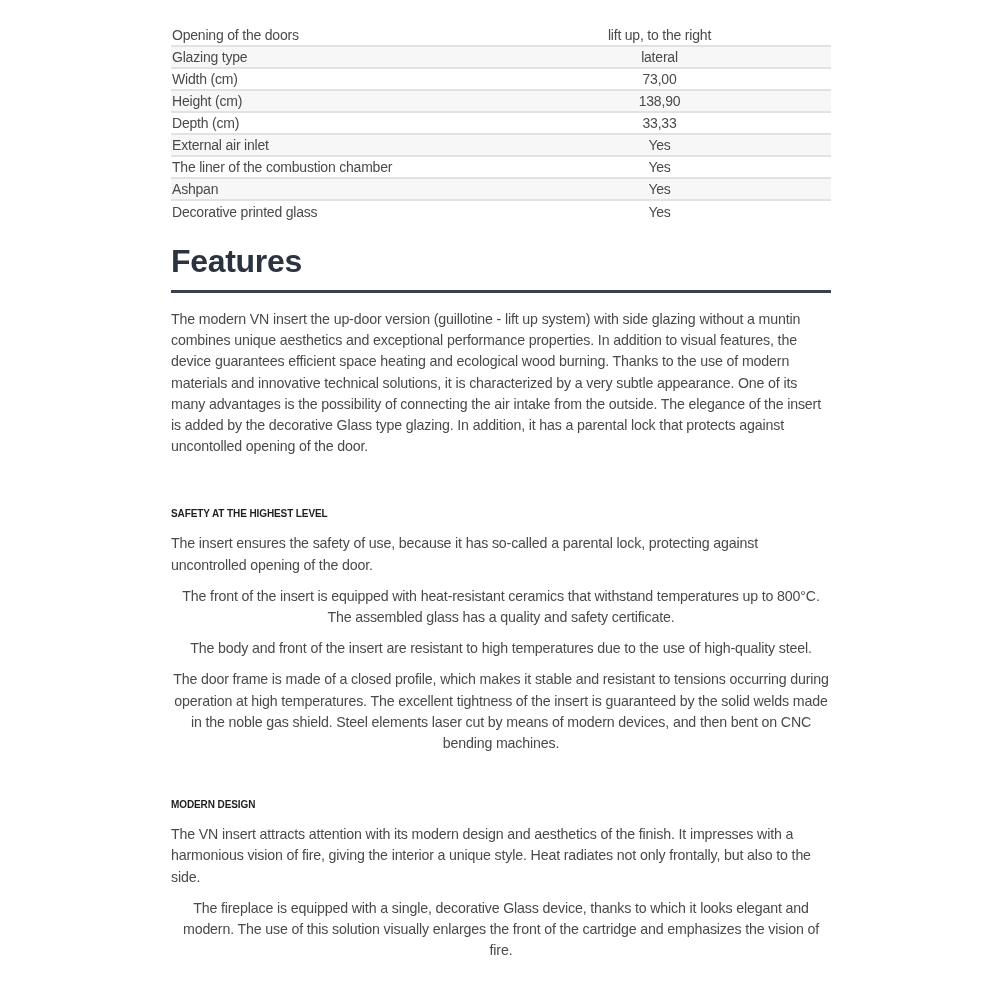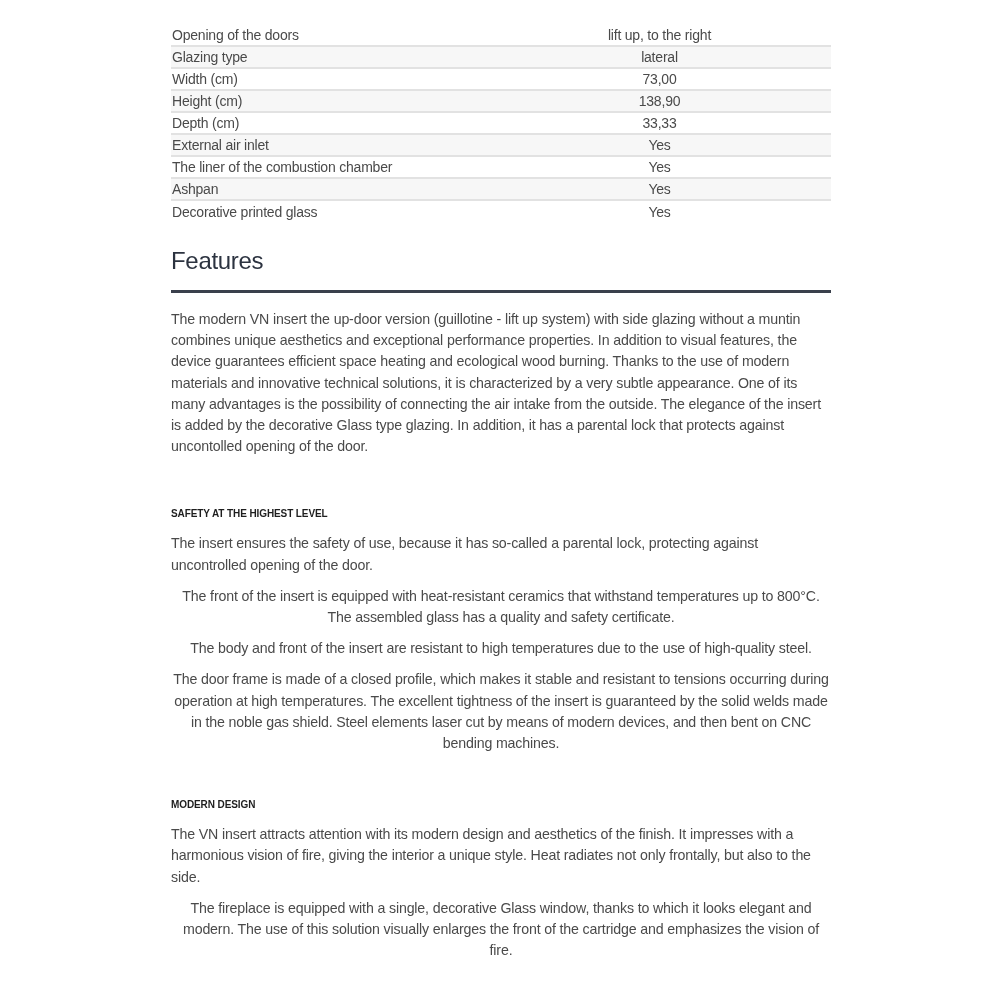--- a/index.html
+++ b/index.html
@@ -54,22 +54,22 @@
     }
     .spec-table td.value span {
       display: inline-block;
       position: relative;
       left: -7px;
     }
     
     .features-heading {
       margin: 0;
       padding-top: 19px;
-      font-size: 24px;
-      font-weight: normal;
+      font-size: 32px;
+      font-weight: bold;
       color: #2c3340;
       letter-spacing: -0.3px;
       line-height: 40px;
     }
     .heading-rule {
       height: 3px;
       background: #3a404c;
       margin-top: 9px;
       width: 660px;
     }
@@ -155,16 +155,16 @@
     <div class="section-title">SAFETY AT THE HIGHEST LEVEL</div>
     <p>The insert ensures the safety of use, because it has so-called a parental lock, protecting against uncontrolled opening of the door.</p>
     <p>The front of the insert is equipped with heat-resistant ceramics that withstand temperatures up to 800°C. The assembled glass has a quality and safety certificate.</p>
     <p>The body and front of the insert are resistant to high temperatures due to the use of high-quality steel.</p>
     <p>The door frame is made of a closed profile, which makes it stable and resistant to tensions occurring during operation at high temperatures. The excellent tightness of the insert is guaranteed by the solid welds made in the noble gas shield. Steel elements laser cut by means of modern devices, and then bent on CNC bending machines.</p>
   </div>
 
   <div class="section section-2">
     <div class="section-title">MODERN DESIGN</div>
     <p>The VN insert attracts attention with its modern design and aesthetics of the finish. It impresses with a harmonious vision of fire, giving the interior a unique style. Heat radiates not only frontally, but also to the side.</p>
-    <p>The fireplace is equipped with a single, decorative Glass window, thanks to which it looks elegant and modern. The use of this solution visually enlarges the front of the cartridge and emphasizes the vision of fire.</p>
+    <p>The fireplace is equipped with a single, decorative Glass device, thanks to which it looks elegant and modern. The use of this solution visually enlarges the front of the cartridge and emphasizes the vision of fire.</p>
   </div>
 
 </div>
 
 </body></html>

